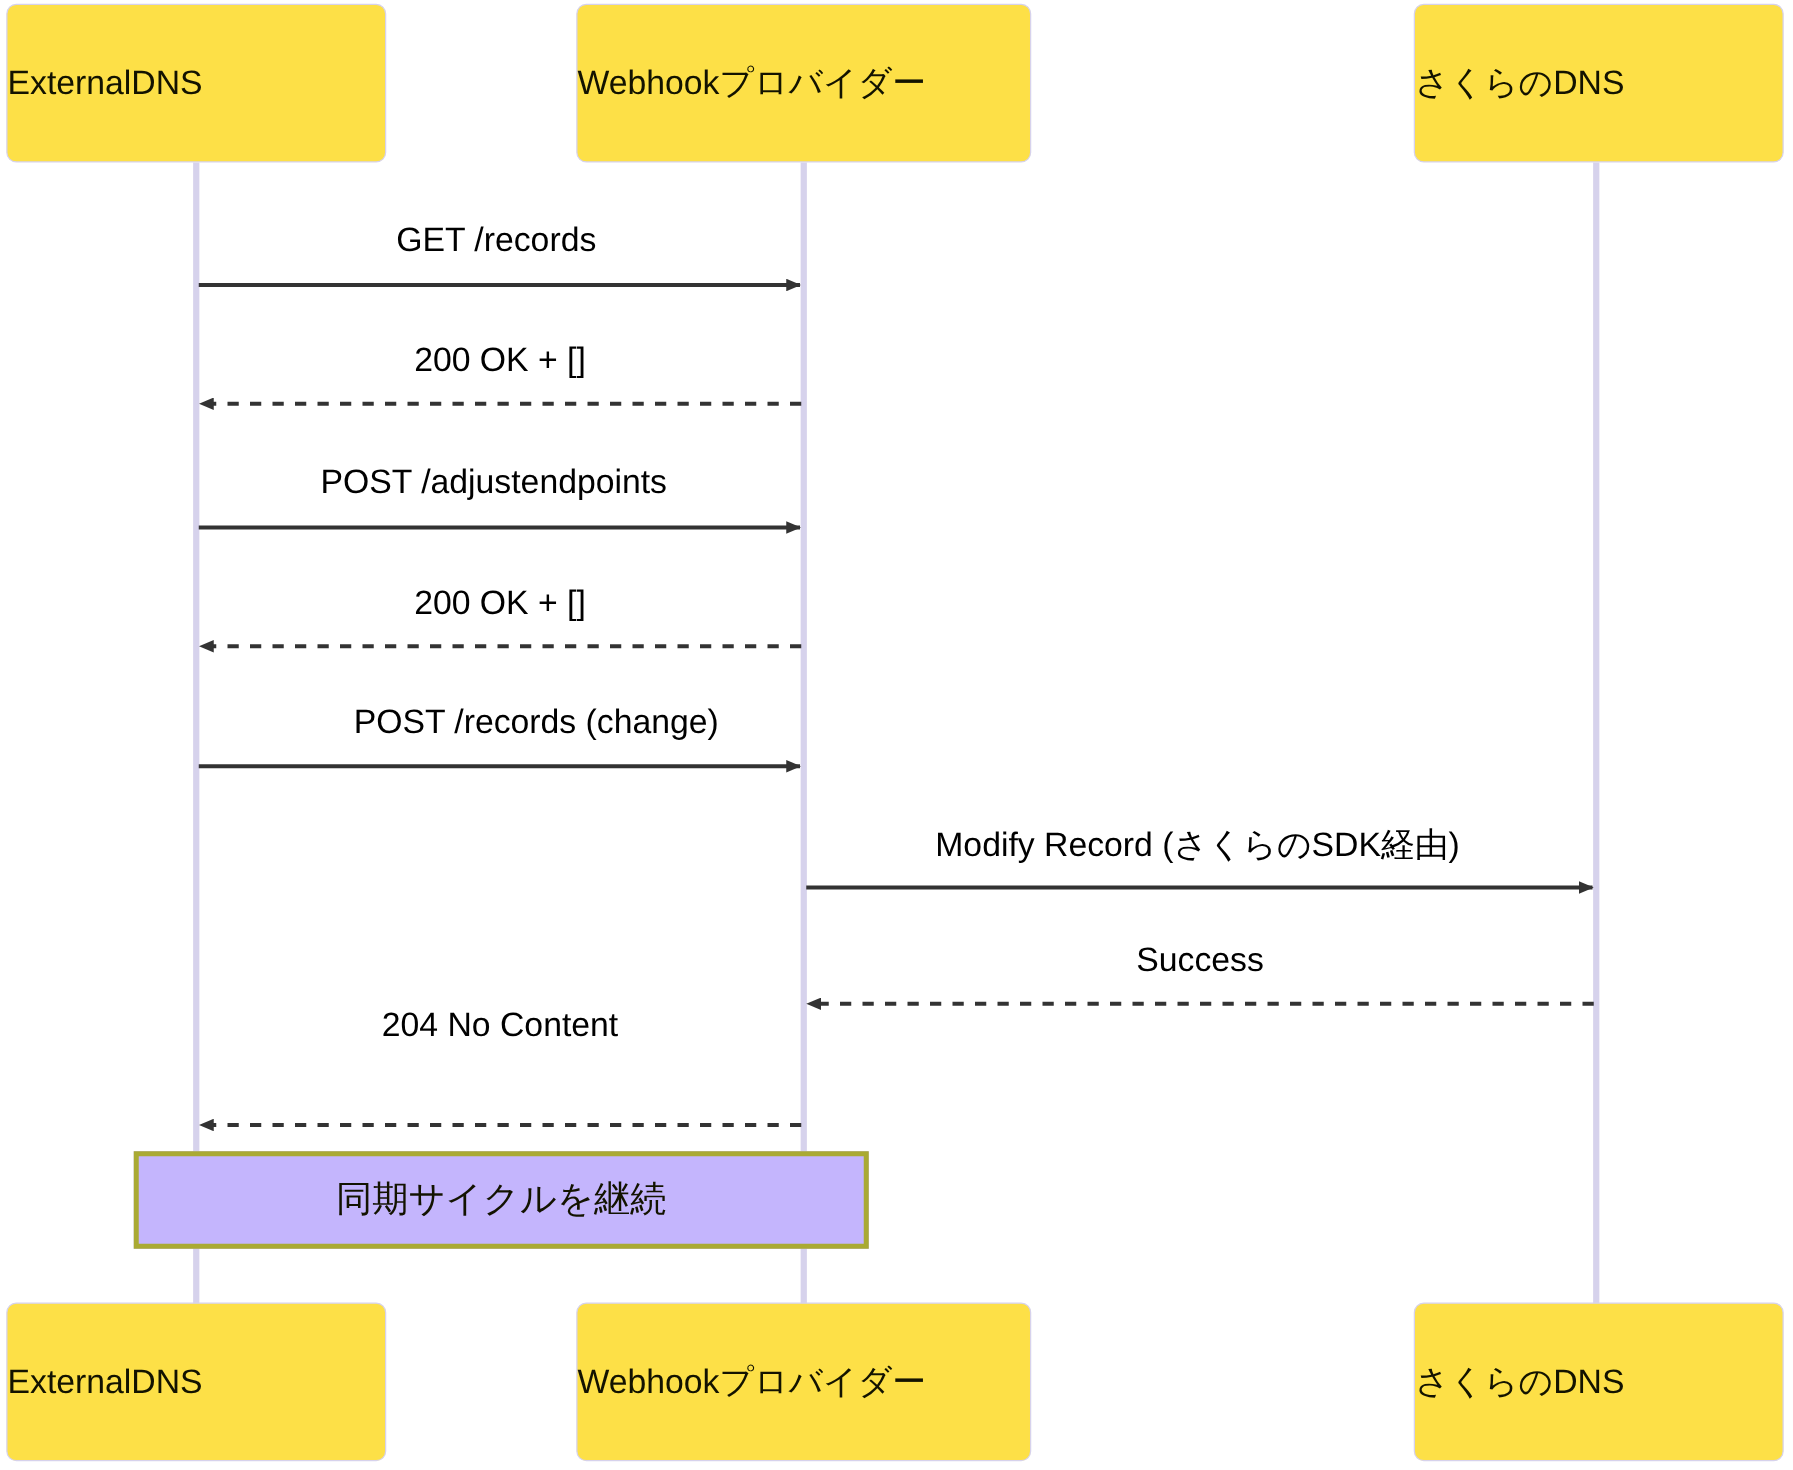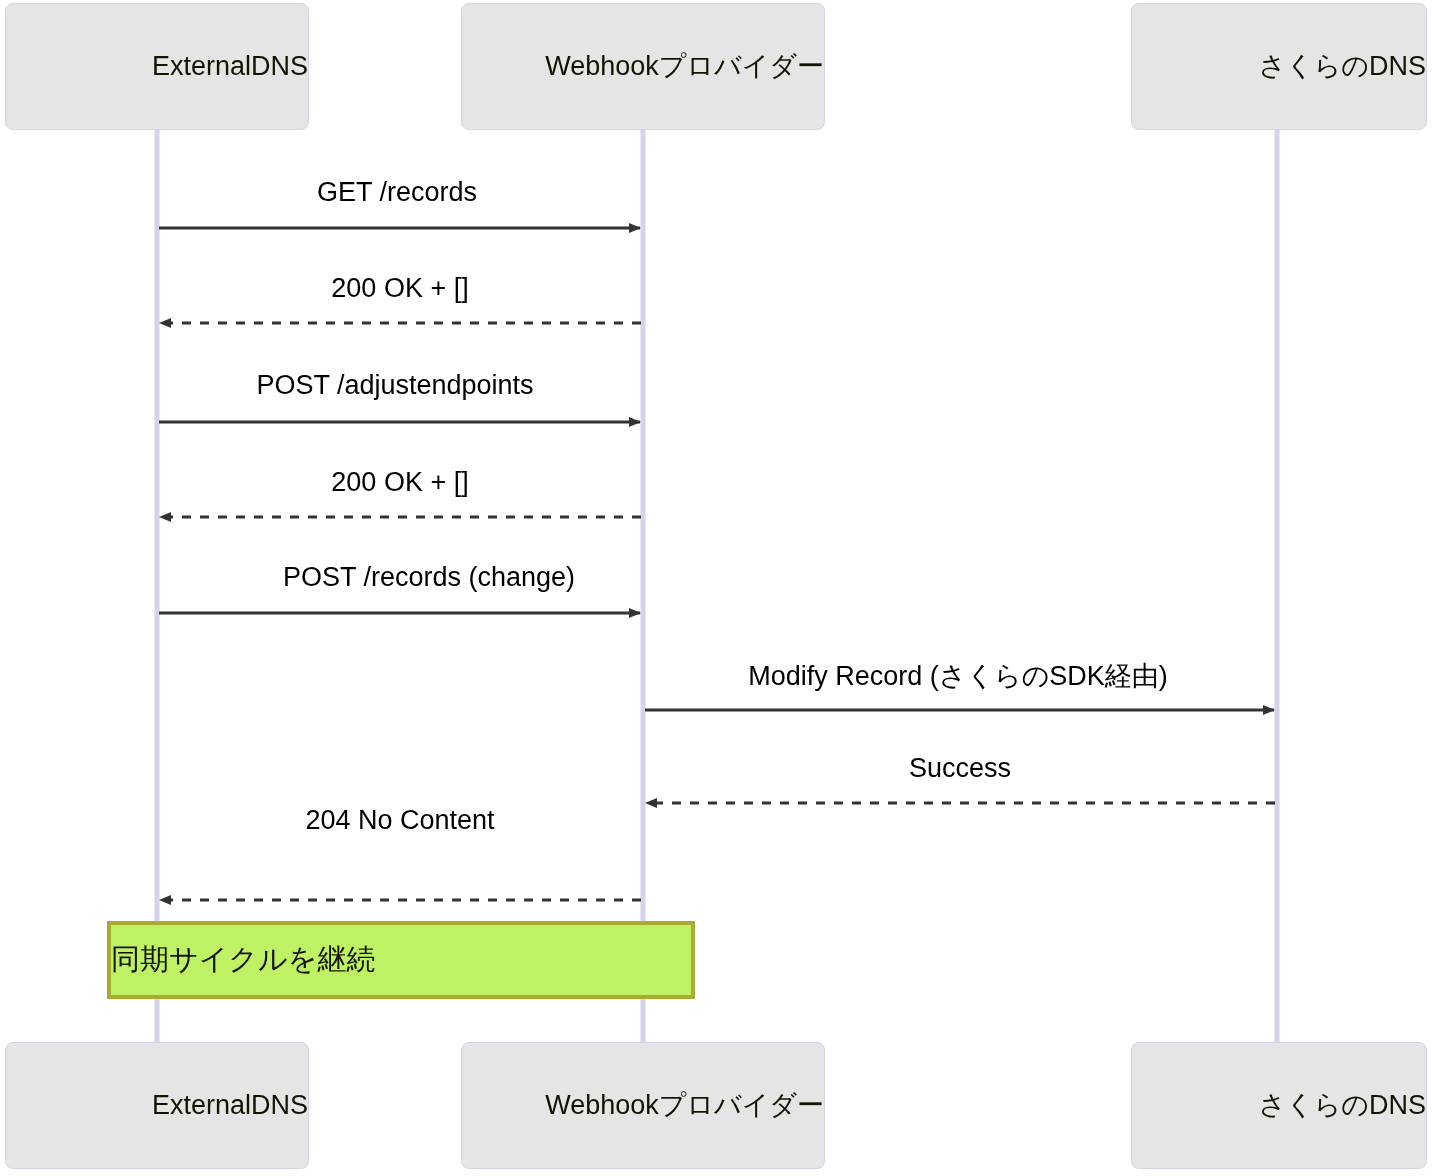--- a/index.html
+++ b/index.html
@@ -19,42 +19,42 @@
     height: 1176px;
   }
   #diagram svg {
     position: absolute;
     top: 0;
     left: 0;
   }
   .participant-box {
     position: absolute;
     box-sizing: border-box;
-    background: #e5e5e5;
+    background: #fde047;
     border: 1.6px solid #d6d2ec;
     border-radius: 8px;
     display: flex;
     align-items: center;
-    justify-content: flex-end;
+    justify-content: flex-start;
     text-align: center;
-    padding-left: 20px;
   }
   .participant-label {
     font-size: 27px;
     color: #131300;
     line-height: 1.2;
     white-space: nowrap;
   }
   .note-box {
     position: absolute;
     box-sizing: border-box;
-    background: #bef264;
+    background: #c4b5fd;
     border: 4px solid #aaaa33;
     display: flex;
     align-items: center;
+    justify-content: center;
   }
   .note-label {
     font-size: 29px;
     color: #131300;
     white-space: nowrap;
   }
   .msg-label {
     position: absolute;
     font-size: 27px;
     color: #000000;

